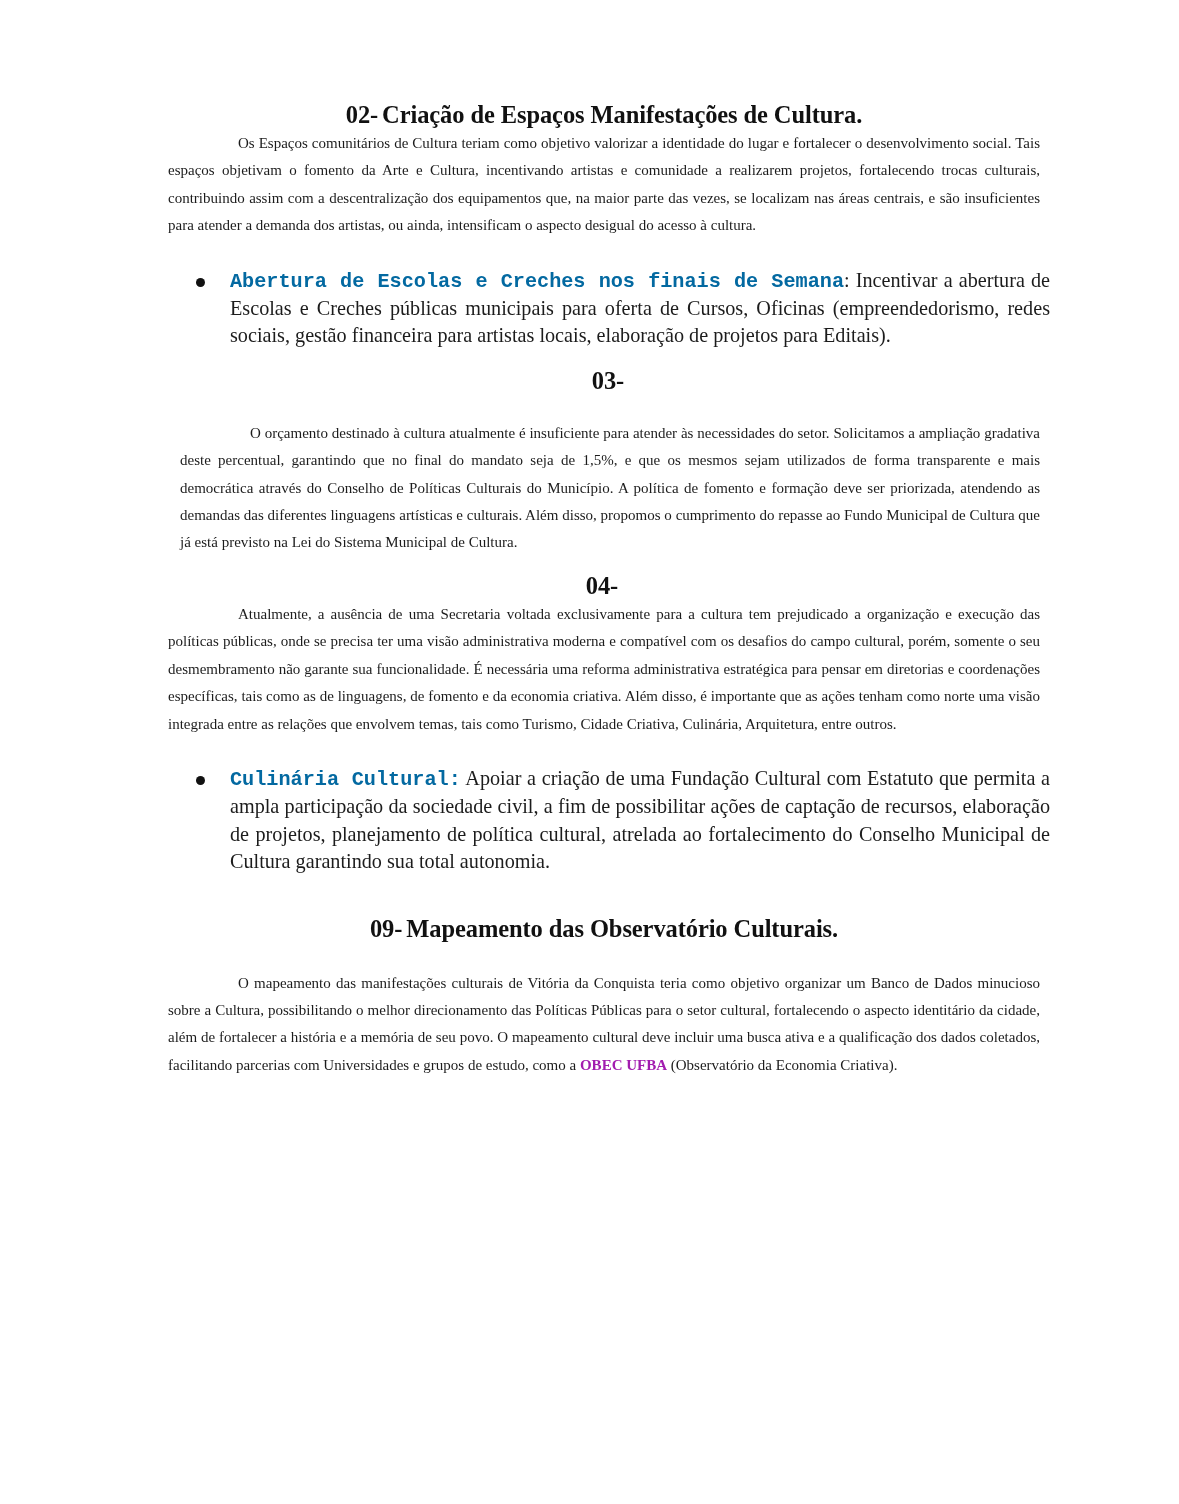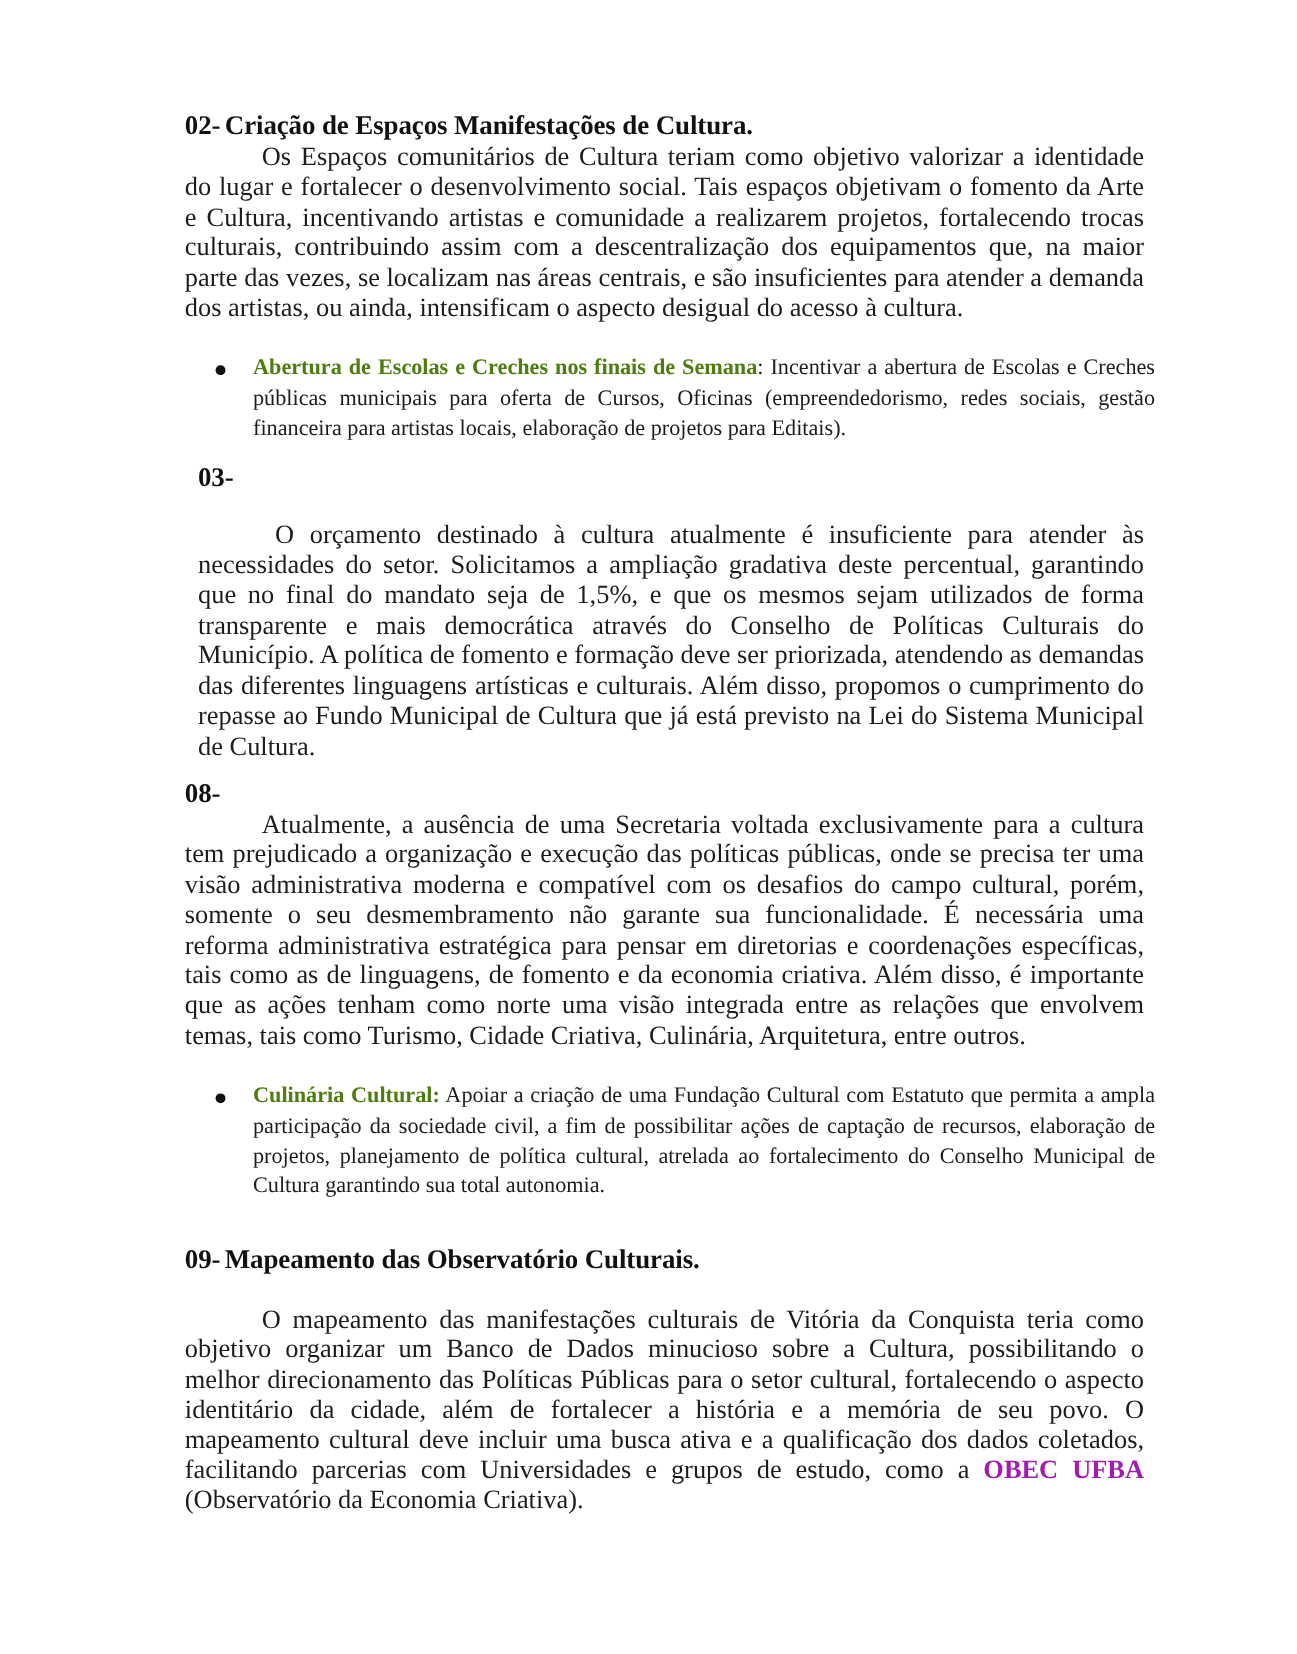--- a/index.html
+++ b/index.html
@@ -4,37 +4,37 @@
 <style>
   html, body { margin: 0; padding: 0; background: #ffffff; }
   body {
     width: 1179px; height: 1504px; position: relative; overflow: hidden;
     font-family: "Liberation Serif", "DejaVu Serif", serif;
     color: #1a1a1a;
   }
   .page { position: absolute; left: 168px; top: 100px; width: 872px; }
   .h {
     font-weight: bold; font-size: 24.5px; line-height: 30px; margin: 0;
-    display: flex; letter-spacing: -0.1px; color: #111;
+    display: flex; letter-spacing: -0.1px; color: #111; justify-content: center;
   }
   .h .num { margin-right: 4px; }
   .p {
-    font-size: 24px; line-height: 27.4px; margin: 0;
+    font-size: 15px; line-height: 27.4px; margin: 0;
     text-align: justify; text-indent: 70px; color: #1c1c1c;
   }
   .list { margin: 0; padding: 0; list-style: none; }
   .li {
     position: relative; padding-left: 62px; font-size: 20.2px; line-height: 27.4px;
     text-align: justify; color: #1c1c1c; width: 820px;
   }
   .li .bullet {
     position: absolute; left: 28px; top: 11px; width: 9px; height: 9px;
     border-radius: 50%; background: #111;
   }
-  .li b { font-weight: bold; color: #4d7c0f; }
+  .li b { font-weight: bold; color: #0369a1; font-family: Liberation Mono, monospace; }
   b.inline { font-weight: bold; color: #a21caf; }
 </style>
 </head>
 <body>
 
 <div class="page">
 
   <section>
     <h2 class="h">
       <span class="num">02-</span>
@@ -51,21 +51,21 @@
 
   <section style="margin-top:16px;margin-left:12px;">
     <h2 class="h">
       <span class="num">03-</span>
     </h2>
     <p class="p" style="margin-top:24px;">O orçamento destinado à cultura atualmente é insuficiente para atender às necessidades do setor. Solicitamos a ampliação gradativa deste percentual, garantindo que no final do mandato seja de 1,5%, e que os mesmos sejam utilizados de forma transparente e mais democrática através do Conselho de Políticas Culturais do Município. A política de fomento e formação deve ser priorizada, atendendo as demandas das diferentes linguagens artísticas e culturais. Além disso, propomos o cumprimento do repasse ao Fundo Municipal de Cultura que já está previsto na Lei do Sistema Municipal de Cultura.</p>
   </section>
 
   <section style="margin-top:14px;">
     <h2 class="h">
-      <span class="num">08-</span>
+      <span class="num">04-</span>
     </h2>
     <p class="p">Atualmente, a ausência de uma Secretaria voltada exclusivamente para a cultura tem prejudicado a organização e execução das políticas públicas, onde se precisa ter uma visão administrativa moderna e compatível com os desafios do campo cultural, porém, somente o seu desmembramento não garante sua funcionalidade. É necessária uma reforma administrativa estratégica para pensar em diretorias e coordenações específicas, tais como as de linguagens, de fomento e da economia criativa. Além disso, é importante que as ações tenham como norte uma visão integrada entre as relações que envolvem temas, tais como Turismo, Cidade Criativa, Culinária, Arquitetura, entre outros.</p>
     <ul class="list" style="margin-top:27px;">
       <li class="li">
         <span class="bullet"></span>
         <b>Culinária Cultural:</b><span> Apoiar a criação de uma Fundação Cultural  com  Estatuto que permita a ampla participação da sociedade civil, a fim de possibilitar ações de captação de recursos, elaboração de projetos, planejamento de política cultural, atrelada ao fortalecimento do Conselho Municipal de Cultura garantindo sua total autonomia.</span>
       </li>
     </ul>
   </section>
 

